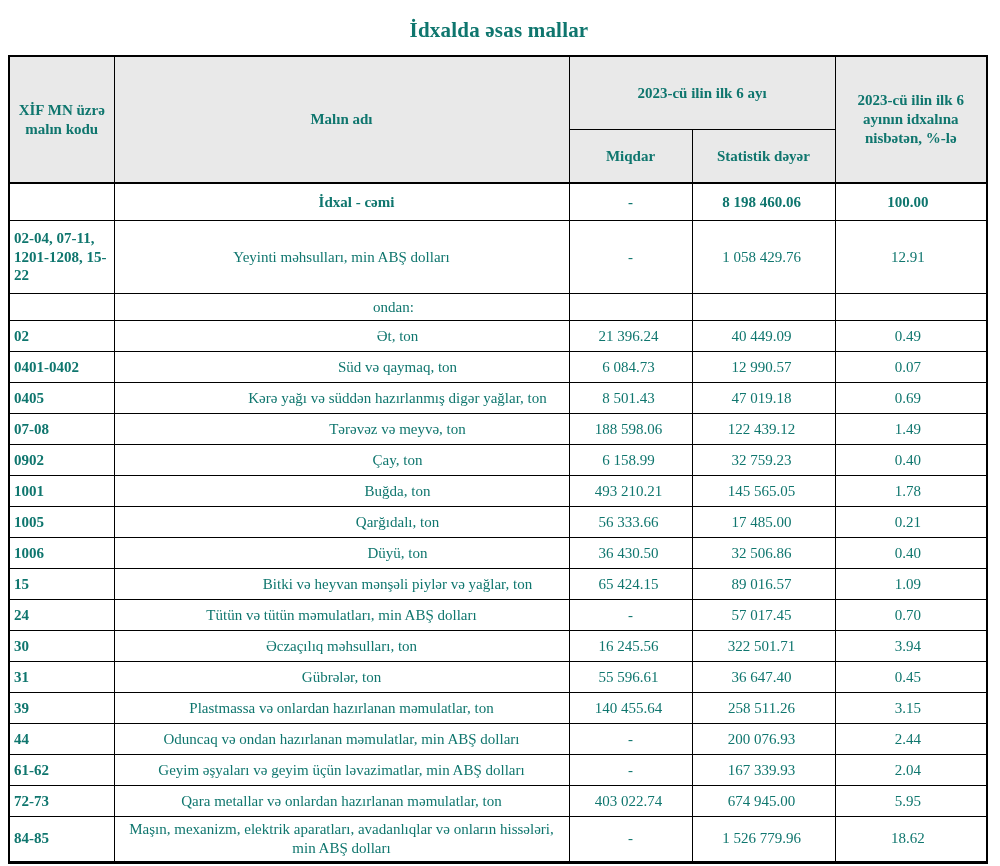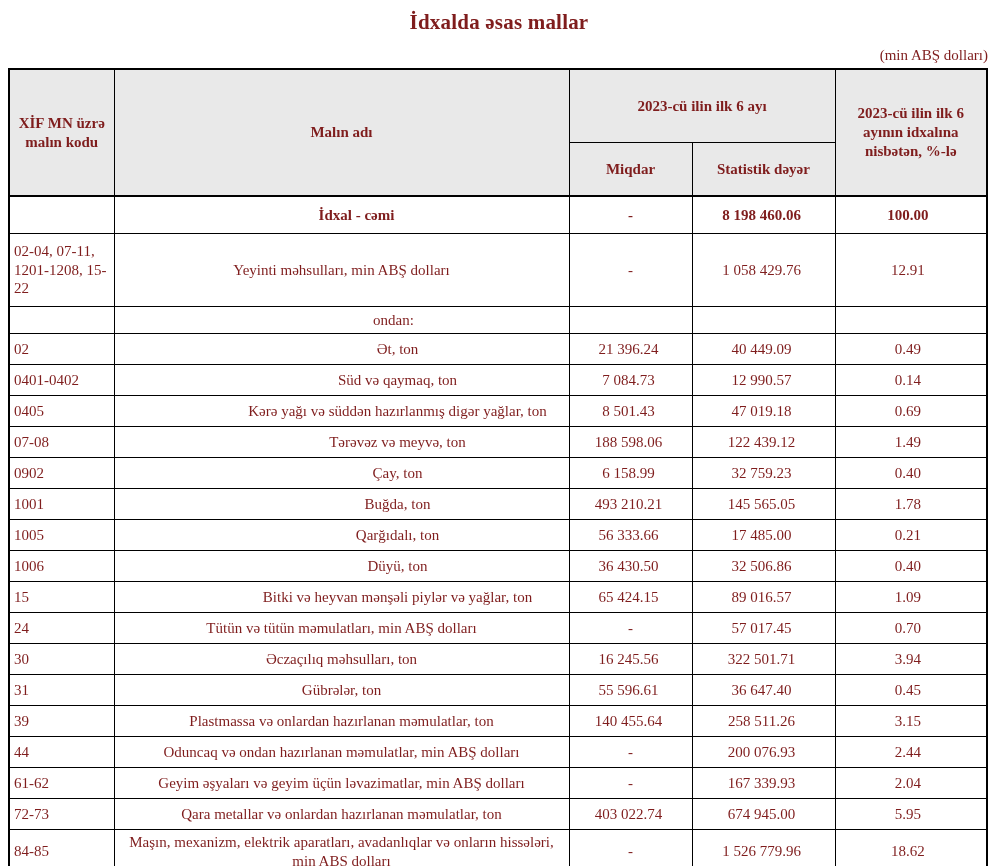--- a/index.html
+++ b/index.html
@@ -1,20 +1,20 @@
 <!DOCTYPE html>
 <html><head>
 <meta charset="utf-8">
 <style>
   html, body { margin:0; padding:0; background:#ffffff; }
   .page {
     width:1000px; height:866px; box-sizing:border-box;
-    padding:6px 10px 4px 8px;
+    padding:14px 10px 4px 8px;
     font-family:"Liberation Serif", "DejaVu Serif", serif;
-    color:#7f1d1d;
+    color:#0f766e;
   }
   .page-title {
     text-align:center; font-size:21px; font-weight:bold;
     margin:4px 0 12px 0; letter-spacing:0.2px;
   }
   .unit-note {
     text-align:right; font-size:15px; margin:0 2px 4px 0;
   }
   table.data-table {
     border-collapse:collapse; width:980px;
@@ -35,40 +35,39 @@
   }
   thead th {
     background:#e9e9e9; font-weight:bold; text-align:center;
     padding:4px 8px;
   }
   thead tr.h1 th { height:64px; }
   thead tr.h2 th { height:44px; }
   thead { border-bottom:2px solid #000; }
   th.pct-head { font-size:15px; }
 
-  td.code { text-align:left; padding-left:4px; }
+  td.code { text-align:left; padding-left:4px;font-weight:bold; }
   td.name { text-align:center; padding-left:6px; }
   td.name.indent { padding-left:118px;margin-left:20px; }
   td.name.subhead { padding-left:110px;margin-top:36px; }
   td.num { text-align:center; padding-right:10px; }
   td.num.pct { padding-right:12px; }
   td.num.dash { text-align:center; padding-right:6px; }
 
   tr.total td { font-weight:bold; height:30px; }
   tr.total td.name { padding-left:36px; }
   tr.row-tall td { height:66px; }
   tr.subrow td { height:20px; }
   tbody tr td { height:24px; }
 </style>
 </head>
 <body>
 
 <div class="page">
   <div class="page-title">İdxalda əsas mallar</div>
-  <div class="unit-note">(min ABŞ dolları)</div>
 
   <table class="data-table">
     <colgroup>
       <col class="c-code">
         <col class="c-name">
         <col class="c-qty">
         <col class="c-val">
         <col class="c-pct">
     </colgroup>
     <thead>
@@ -108,23 +107,23 @@
         <tr>
           <td class="code">02</td>
           <td class="name indent">Ət, ton</td>
           <td class="num">21 396.24</td>
           <td class="num">40 449.09</td>
           <td class="num pct">0.49</td>
         </tr>
         <tr>
           <td class="code">0401-0402</td>
           <td class="name indent">Süd və qaymaq, ton</td>
-          <td class="num">7 084.73</td>
+          <td class="num">6 084.73</td>
           <td class="num">12 990.57</td>
-          <td class="num pct">0.14</td>
+          <td class="num pct">0.07</td>
         </tr>
         <tr>
           <td class="code">0405</td>
           <td class="name indent">Kərə yağı və süddən hazırlanmış digər yağlar, ton</td>
           <td class="num">8 501.43</td>
           <td class="num">47 019.18</td>
           <td class="num pct">0.69</td>
         </tr>
         <tr>
           <td class="code">07-08</td>

